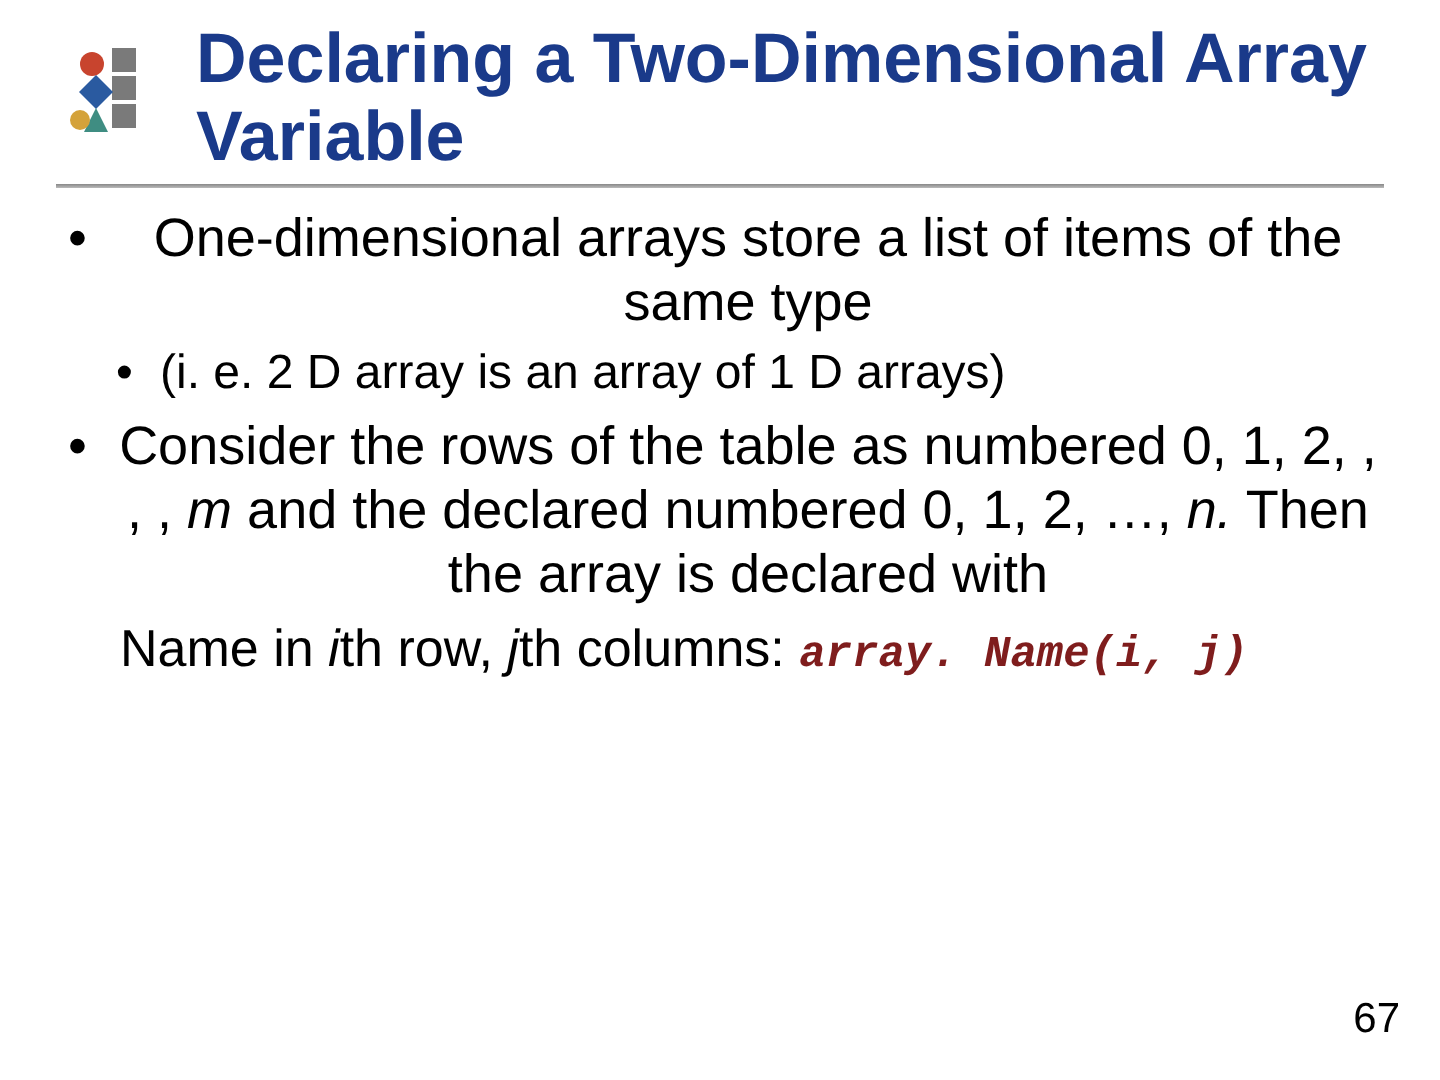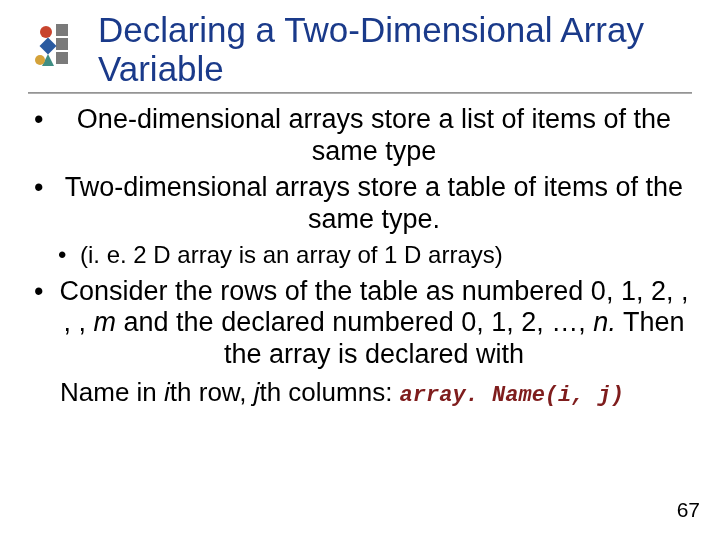--- a/index.html
+++ b/index.html
@@ -24,21 +24,21 @@
   .logo {
     flex: 0 0 auto;
     width: 56px;
     height: 56px;
     margin-top: 12px;
   }
   .title {
     font-size: 35px;
     line-height: 1.12;
     color: #1a3a8a;
-    font-weight: 400;
+    font-weight: 700;
     margin: 0;
     padding-top: 2px;
   }
   .title-underline {
     margin-top: 4px;
     height: 2px;
     background: linear-gradient(#888 0%, #bbb 100%);
     width: 100%;
   }
   .body {
@@ -125,21 +125,20 @@
       <polygon points="20,34 26,46 14,46" fill="#3f8d82"></polygon>
       <circle cx="12" cy="40" r="5" fill="#d4a23a"></circle>
     </svg>
     <h1 class="title">Declaring a Two-Dimensional Array Variable</h1>
   </div>
   <div class="title-underline"></div>
 
   <div class="body">
     <ul class="level1">
       <li>One-dimensional arrays store a list of items of the same type</li>
-      <li>Two-dimensional arrays store a table of items of the same type.</li>
     </ul>
     <ul class="level2">
       <li>(i. e. 2 D array is an array of 1 D arrays)</li>
     </ul>
     <ul class="level1">
       <li>
         <span>Consider the rows of the table as numbered 0, 1, 2, , , , </span><span class="ital">m</span><span> and the declared numbered 0, 1, 2, …, </span><span class="ital">n.</span><span> Then the array is declared with</span>
       </li>
     </ul>
 

